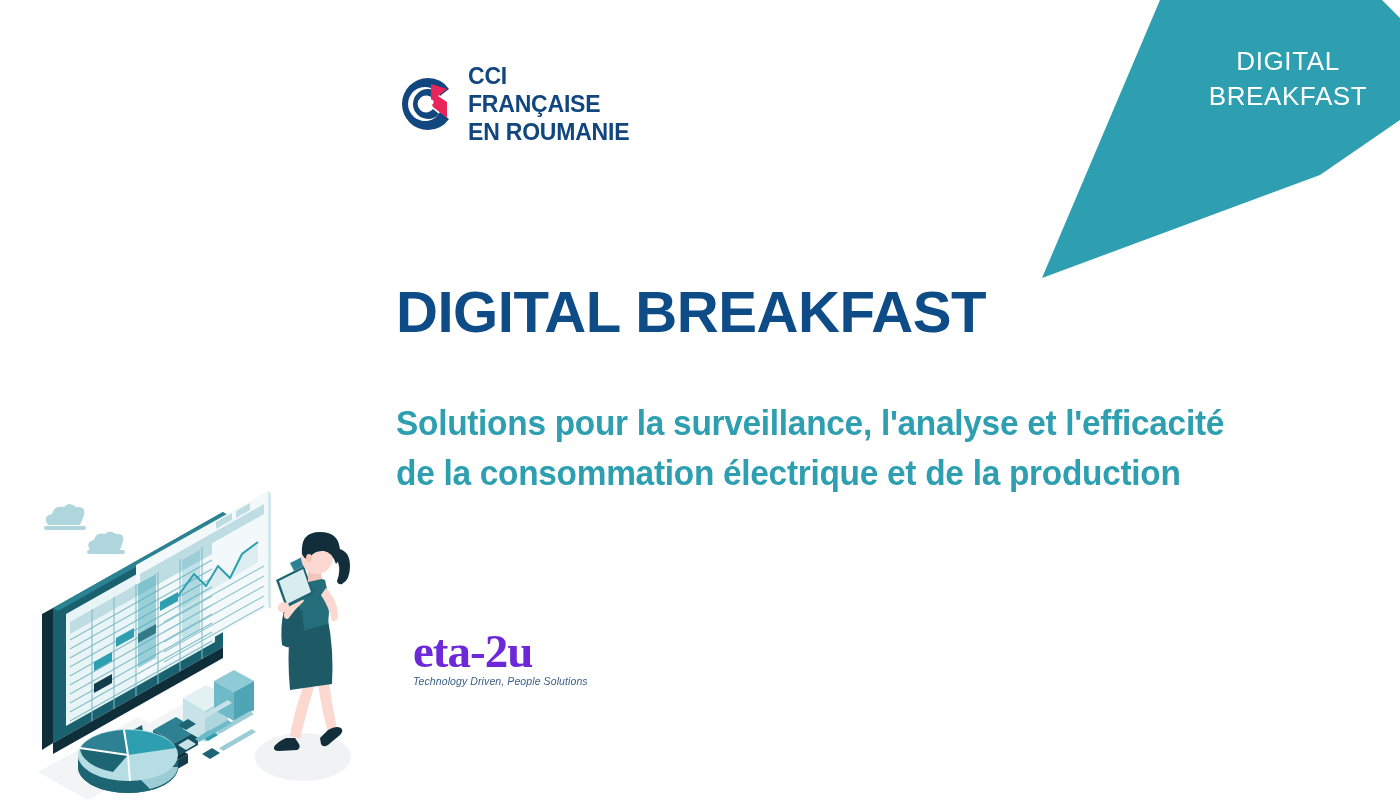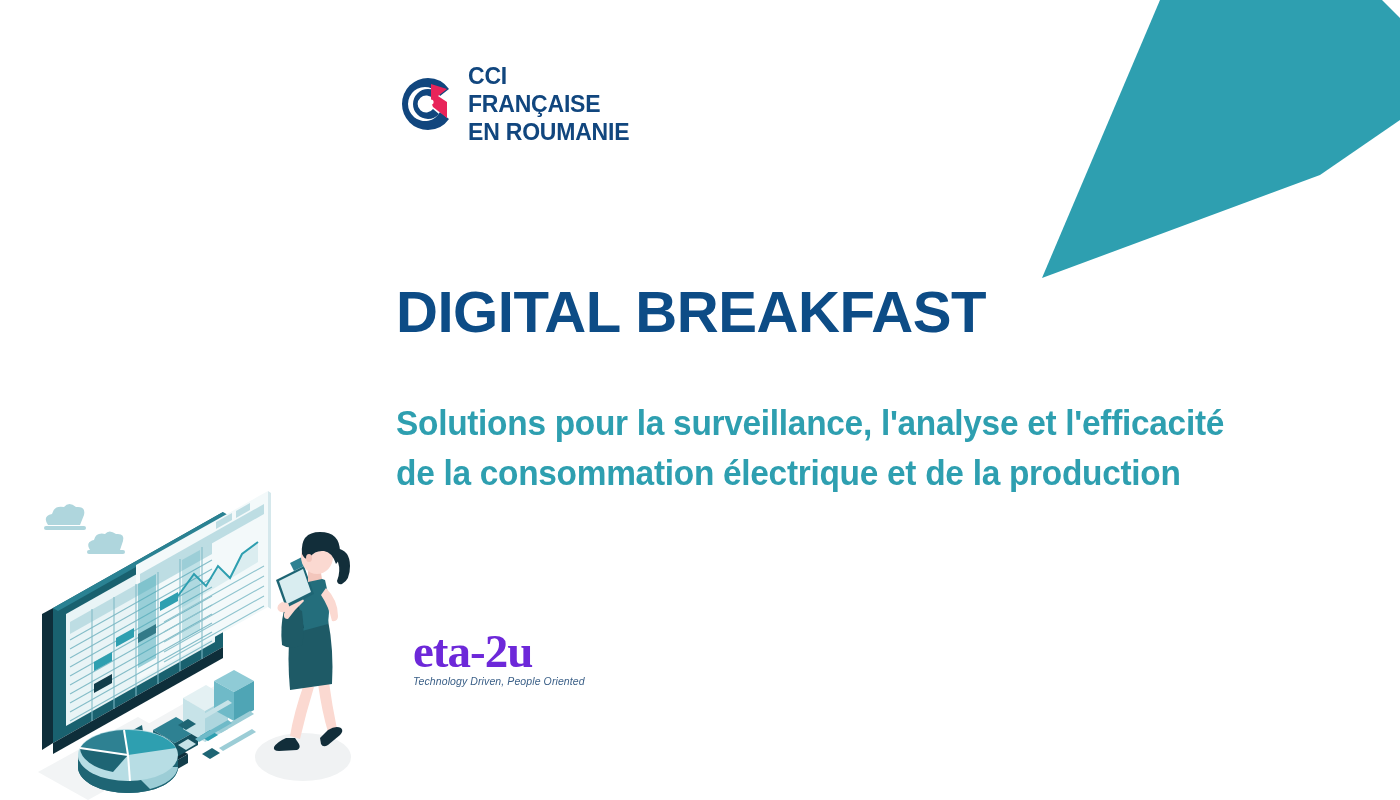--- a/index.html
+++ b/index.html
@@ -151,20 +151,22 @@
 </style>
 </head>
 <body>
 
 <div id="slide">
 
   <div id="corner-badge">
     <svg viewBox="0 0 380 290" xmlns="http://www.w3.org/2000/svg" aria-hidden="true">
       <polygon points="140,0 362,0 380,18 380,120 300,175 22,278" fill="#2E9FB0"></polygon>
     </svg>
+    <div id="corner-badge-text">DIGITAL
+BREAKFAST</div>
   </div>
 
   <div id="cci-logo">
     <span id="cci-mark">
       <svg width="56" height="56" viewBox="0 0 56 56" xmlns="http://www.w3.org/2000/svg" aria-hidden="true">
 
         <path d="M28 2 A26 26 0 1 0 28 54 A26 26 0 0 0 49 43 L40 36 A17 17 0 1 1 40 20 L49 13 A26 26 0 0 0 28 2 Z" fill="#11467E"></path>
 
         <path d="M28 13 A15 15 0 1 0 28 43 A15 15 0 0 0 39 38 L33 33 A8.5 8.5 0 1 1 33 23 L39 18 A15 15 0 0 0 28 13 Z" fill="#11467E"></path>
 
@@ -176,21 +178,21 @@
     <span id="cci-wordmark">CCI FRANÇAISE
 EN ROUMANIE</span>
   </div>
 
   <div id="main-title">DIGITAL BREAKFAST</div>
 
   <div id="subtitle">Solutions pour la surveillance, l'analyse et l'efficacité de la consommation électrique et de la production</div>
 
   <div id="eta-logo">
     <div id="eta-wordmark">eta-2u</div>
-    <div id="eta-tagline">Technology Driven, People Oriented</div>
+    <div id="eta-tagline">Technology Driven, People Solutions</div>
   </div>
 
   <div id="illustration">
     <svg width="350" height="340" viewBox="0 0 350 340" xmlns="http://www.w3.org/2000/svg" aria-hidden="true">
 
       <polygon points="20,310 120,255 170,283 70,338" fill="#F2F4F5"></polygon>
 
       <g fill="#AFD6DD">
         <path d="M30,63 q-6,-9 4,-11 q2,-9 12,-7 q5,-6 12,0 q10,-1 8,8 l-4,10 z"></path>
         <rect x="26" y="64" width="42" height="4" rx="2"></rect>

